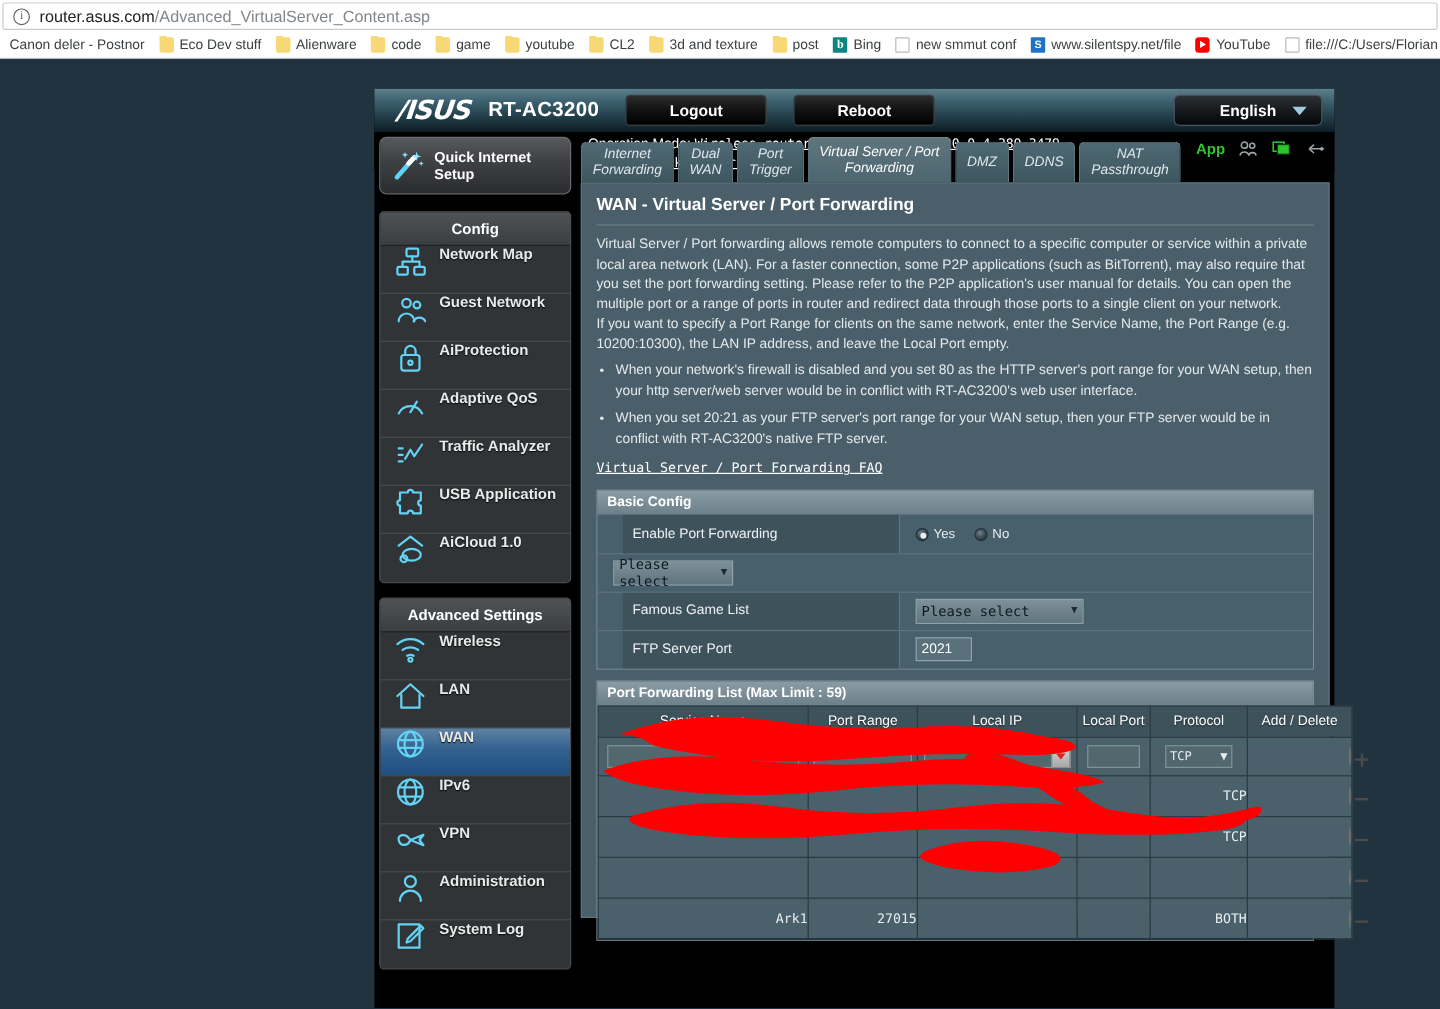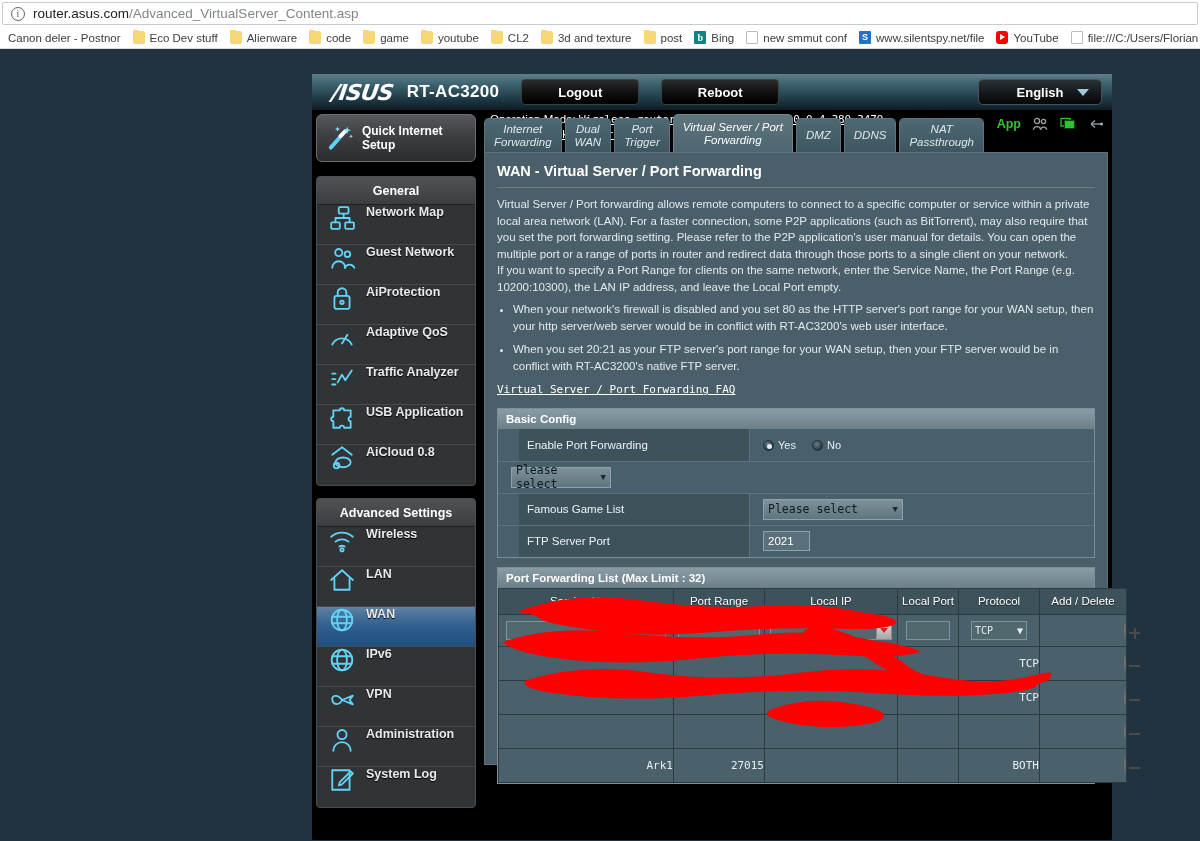--- a/index.html
+++ b/index.html
@@ -360,21 +360,21 @@
           <line x1="6" y1="25" x2="21" y2="8" stroke="#5fd4f7" stroke-width="4" stroke-linecap="round"></line>
           <line x1="16" y1="13" x2="21" y2="8" stroke="#ffffff" stroke-width="4" stroke-linecap="round"></line>
           <path d="M23 3 l1 3 3 1 -3 1 -1 3 -1-3 -3-1 3-1z" fill="#8fe4ff"></path>
           <path d="M13 3 l0.7 2 2 0.7 -2 0.7 -0.7 2 -0.7-2 -2-0.7 2-0.7z" fill="#8fe4ff"></path>
           <path d="M27 11 l0.6 1.6 1.6 0.6 -1.6 0.6 -0.6 1.6 -0.6-1.6 -1.6-0.6 1.6-0.6z" fill="#8fe4ff"></path>
         </svg>
         <div class="qis-text">Quick Internet Setup</div>
       </div>
 
       <div class="menu-group">
-        <div class="menu-title">General</div>
+        <div class="menu-title">Config</div>
         <div id="general-items">
             <div class="menu-item">
               <svg class="mi-icon" viewBox="0 0 24 24" fill="none" stroke="#63d2f5" stroke-width="1.7" stroke-linejoin="round" stroke-linecap="round">
                 <rect x="9" y="2" width="9" height="6" rx="1"></rect>
                 <rect x="2" y="16" width="8" height="6" rx="1"></rect>
                 <rect x="15" y="16" width="8" height="6" rx="1"></rect>
                 <path d="M13.5 8 v4 M6 16 v-4 H19 v4"></path>
               </svg>
               <span class="mi-label">Network Map</span>
             </div>
@@ -414,21 +414,21 @@
                 <path d="M4 5 h6 a2 2 0 1 1 4 0 h6 v6 a2 2 0 1 0 0 4 v6 h-6 a2 2 0 1 0 -4 0 H4 v-6 a2 2 0 1 1 0 -4z"></path>
               </svg>
               <span class="mi-label">USB Application</span>
             </div>
             <div class="menu-item">
               <svg class="mi-icon" viewBox="0 0 24 24" fill="none" stroke="#63d2f5" stroke-width="1.7" stroke-linejoin="round" stroke-linecap="round">
                 <path d="M3 9 L12 2 L21 9"></path>
                 <ellipse cx="13" cy="16" rx="7" ry="4.5"></ellipse>
                 <circle cx="7" cy="19" r="2.6"></circle>
               </svg>
-              <span class="mi-label">AiCloud 0.8</span>
+              <span class="mi-label">AiCloud 1.0</span>
             </div>
           </div>
       </div>
 
       <div class="menu-group">
         <div class="menu-title">Advanced Settings</div>
         <div id="advanced-items">
             <div class="menu-item">
               <svg class="mi-icon" viewBox="0 0 24 24" fill="none" stroke="#63d2f5" stroke-width="1.7" stroke-linejoin="round" stroke-linecap="round">
                 <path d="M2 9 a15 15 0 0 1 20 0"></path>
@@ -565,21 +565,21 @@
                   <div class="cfg-val">
                     <div class="fake-input" style="width:47px">
                       <span>2021</span>
                     </div>
                   </div>
                 </div>
               </div>
           </div>
 
           <div class="section" style="position:relative">
-            <div class="section-head">Port Forwarding List (Max Limit : 32)</div>
+            <div class="section-head">Port Forwarding List (Max Limit : 59)</div>
             <table id="pf-table">
               <colgroup>
                 <col style="width:175px">
                   <col style="width:91px">
                   <col style="width:133px">
                 <col style="width:61px">
                   <col style="width:81px">
                   <col style="width:87px">
               </colgroup>
               <thead>

